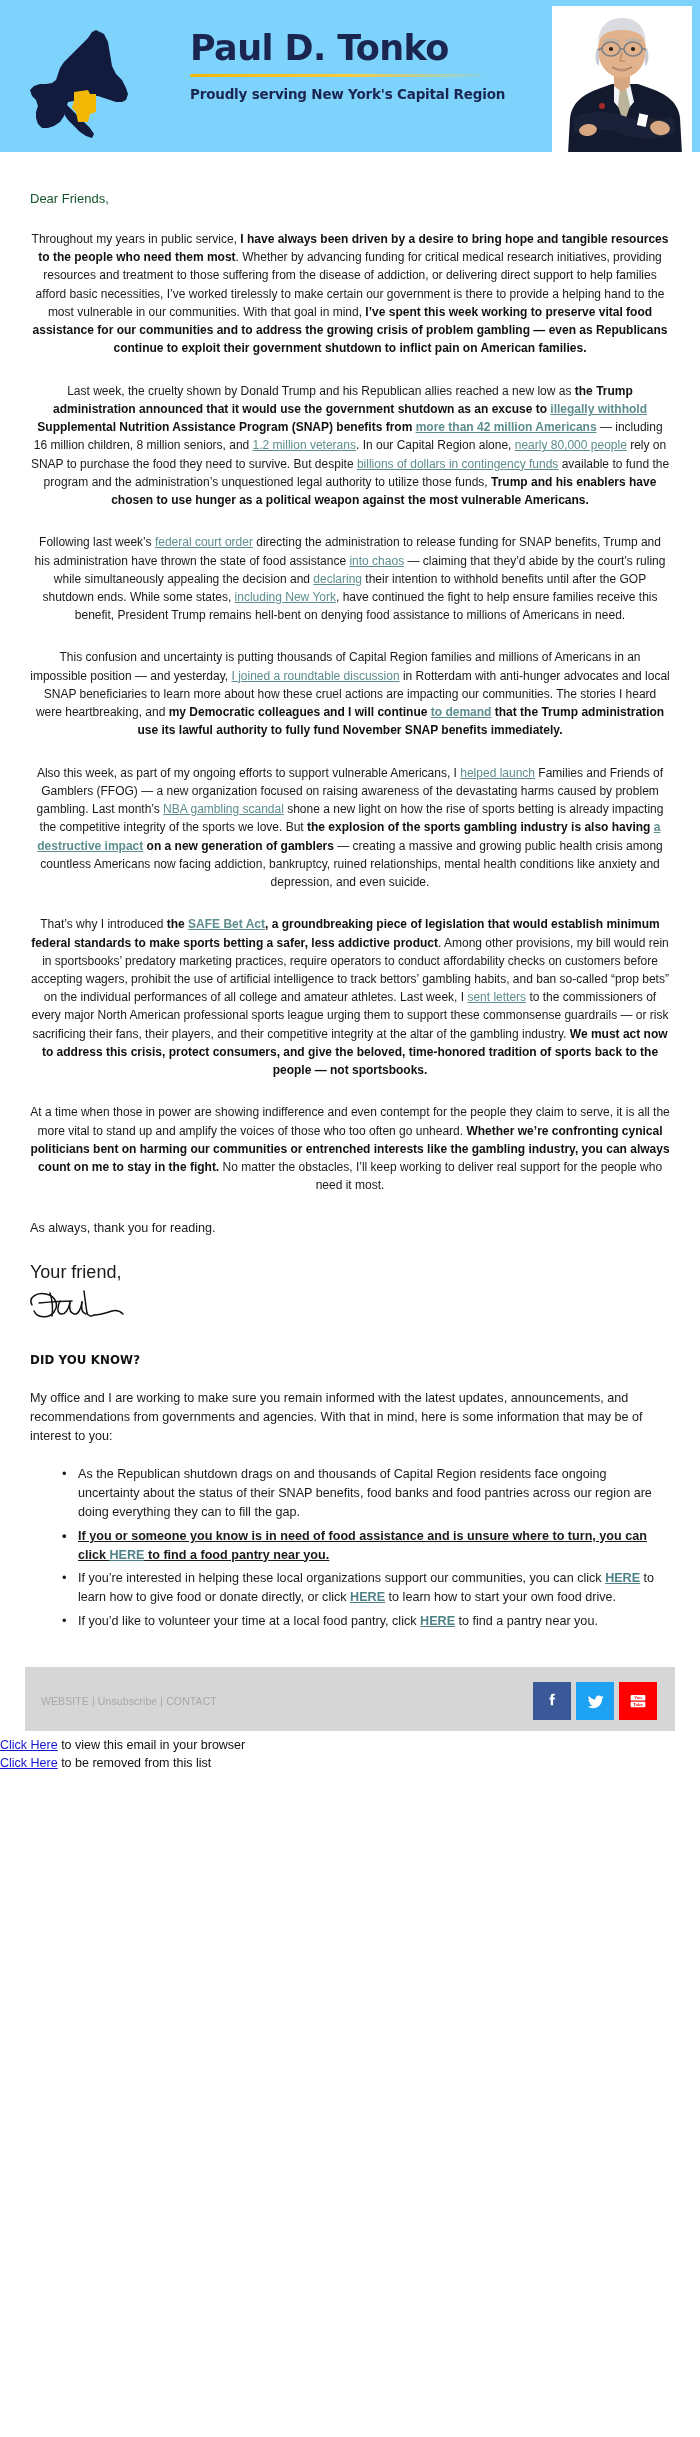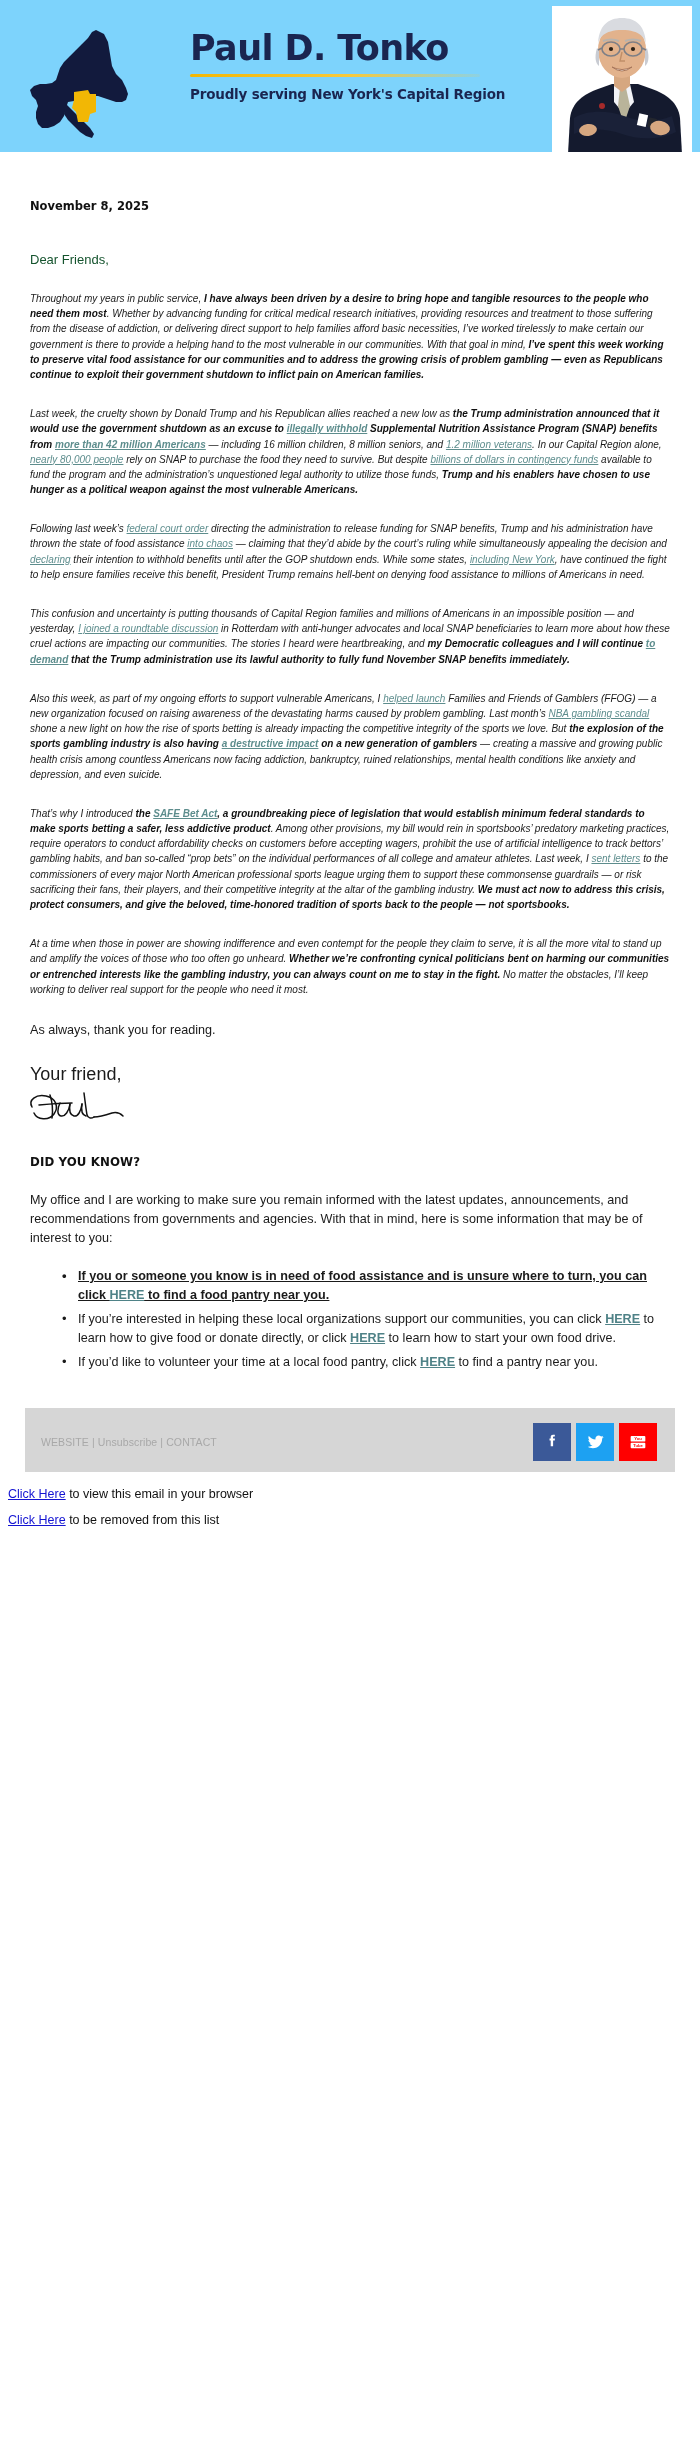--- a/index.html
+++ b/index.html
@@ -94,26 +94,25 @@
     font-weight: bold;
     color: #111111;
     margin: 47px 0 0 0;
   }
   .salutation {
     font-size: 13px;
     color: #14532d;
     margin: 39px 0 0 0;
   }
   p.body-para {
-    font-size: 10px;
+    font-size: 12px;
     line-height: 1.52;
     color: #1a1a1a;
     margin: 24px 0 0 0;
-    text-align: left;
-    font-style: italic;
+    text-align: center;
   }
   b, strong { font-weight: bold; color: #111111; }
   a.inline-link {
     color: #5d8d8d;
     text-decoration: underline;
     text-underline-offset: 1px;
   }
 
   .signoff {
     font-size: 12.6px;
@@ -219,21 +218,21 @@
     padding: 6px 0 0 0;
     font-family: "Liberation Sans", sans-serif;
     font-size: 12.5px;
     color: #111111;
     line-height: 1.35;
   }
   .tail-links a {
     color: #1414d2;
     text-decoration: underline;
   }
-  .tail-row { margin: 8px; padding: 0 0 1px 0; }
+  .tail-row { margin: 0; padding: 0 0 1px 0; }
 </style>
 </head>
 <body>
 
 <div class="page">
 
   <div class="masthead">
 
     <svg class="ny-map" viewBox="0 0 120 118" xmlns="http://www.w3.org/2000/svg">
       <path fill="#121a3d" d="M74,2 L82,6 L86,14 L88,26 L90,38 L94,46 L100,52 L104,60 L106,66 L104,72 L100,74 L94,74 L88,72 L82,70 L76,68 L70,68 L64,70 L58,72 L52,73 L46,74 L44,80 L42,88 L38,94 L32,98 L26,100 L20,100 L16,96 L14,90 L14,84 L16,78 L14,72 L10,68 L8,62 L12,58 L18,56 L24,56 L30,55 L34,52 L36,46 L38,40 L42,34 L48,28 L54,22 L60,16 L66,10 L70,4 Z"></path>
@@ -298,21 +297,20 @@
         <path d="M60,61 Q70,69 80,61 Q70,66 60,61 Z" fill="#ffffff" stroke="#a8765a" stroke-width="1"></path>
 
         <circle cx="50" cy="100" r="3" fill="#a52a2a"></circle>
       </g>
     </svg>
   </div>
 
 
   <div class="letter">
 
-    <div class="dateline">November 8, 2025</div>
     <div class="salutation">Dear Friends,</div>
 
     <p class="body-para"><span>Throughout my years in public service, </span><b>I have always been driven by a desire to bring hope and tangible resources to the people who need them most</b><span>. Whether by advancing funding for critical medical research initiatives, providing resources and treatment to those suffering from the disease of addiction, or delivering direct support to help families afford basic necessities, I’ve worked tirelessly to make certain our government is there to provide a helping hand to the most vulnerable in our communities. With that goal in mind, </span><b>I’ve spent this week working to preserve vital food assistance for our communities and to address the growing crisis of problem gambling — even as Republicans continue to exploit their government shutdown to inflict pain on American families.</b></p>
 
     <p class="body-para"><span>Last week, the cruelty shown by Donald Trump and his Republican allies reached a new low as </span><b><span>the Trump administration announced that it would use the government shutdown as an excuse to </span><a class="inline-link" href="#">illegally withhold</a><span> Supplemental Nutrition Assistance Program (SNAP) benefits from </span><a class="inline-link" href="#">more than 42 million Americans</a></b><span> — including 16 million children, 8 million seniors, and </span><a class="inline-link" href="#">1.2 million veterans</a><span>. In our Capital Region alone, </span><a class="inline-link" href="#">nearly 80,000 people</a><span> rely on SNAP to purchase the food they need to survive. But despite </span><a class="inline-link" href="#">billions of dollars in contingency funds</a><span> available to fund the program and the administration’s unquestioned legal authority to utilize those funds, </span><b>Trump and his enablers have chosen to use hunger as a political weapon against the most vulnerable Americans.</b></p>
 
     <p class="body-para"><span>Following last week’s </span><a class="inline-link" href="#">federal court order</a><span> directing the administration to release funding for SNAP benefits, Trump and his administration have thrown the state of food assistance </span><a class="inline-link" href="#">into chaos</a><span> — claiming that they’d abide by the court’s ruling while simultaneously appealing the decision and </span><a class="inline-link" href="#">declaring</a><span> their intention to withhold benefits until after the GOP shutdown ends. While some states, </span><a class="inline-link" href="#">including New York</a><span>, have continued the fight to help ensure families receive this benefit, President Trump remains hell-bent on denying food assistance to millions of Americans in need.</span></p>
 
     <p class="body-para"><span>This confusion and uncertainty is putting thousands of Capital Region families and millions of Americans in an impossible position — and yesterday, </span><a class="inline-link" href="#">I joined a roundtable discussion</a><span> in Rotterdam with anti-hunger advocates and local SNAP beneficiaries to learn more about how these cruel actions are impacting our communities. The stories I heard were heartbreaking, and </span><b><span>my Democratic colleagues and I will continue </span><a class="inline-link" href="#">to demand</a><span> that the Trump administration use its lawful authority to fully fund November SNAP benefits immediately.</span></b></p>
 
@@ -335,20 +333,21 @@
         <path d="M56,17 C55,23 56,28 60,29"></path>
         <path d="M58,6 C59,14 60,22 61,28 C62,31 65,32 68,30"></path>
         <path d="M68,30 C74,30 80,28 86,26 C90,25 94,26 97,29"></path>
       </g>
     </svg>
 
     <div class="dyk-title">DID YOU KNOW?</div>
     <div class="dyk-intro">My office and I are working to make sure you remain informed with the latest updates, announcements, and recommendations from governments and agencies. With that in mind, here is some information that may be of interest to you:</div>
 
     <ul class="dyk-list" id="dyk-list">
+        <li><span>As the Republican shutdown drags on and thousands of Capital Region residents face ongoing uncertainty about the status of their SNAP benefits, food banks and food pantries across our region are doing everything they can to fill the gap.</span></li>
         <li class="bold-item"><span>If you or someone you know is in need of food assistance and is unsure where to turn, you can click </span><a class="here-link" href="#">HERE</a><span> to find a food pantry near you.</span></li>
         <li><span>If you’re interested in helping these local organizations support our communities, you can click </span><a class="here-link" href="#">HERE</a><span> to learn how to give food or donate directly, or click </span><a class="here-link" href="#">HERE</a><span> to learn how to start your own food drive.</span></li>
         <li><span>If you’d like to volunteer your time at a local food pantry, click </span><a class="here-link" href="#">HERE</a><span> to find a pantry near you.</span></li>
       </ul>
   </div>
 
   <div class="footer-wrap">
     <div class="footer-bar">
       <div class="footer-links"><a href="#">WEBSITE</a><span> | </span><a href="#">Unsubscribe</a><span> | </span><a href="#">CONTACT</a></div>
 

